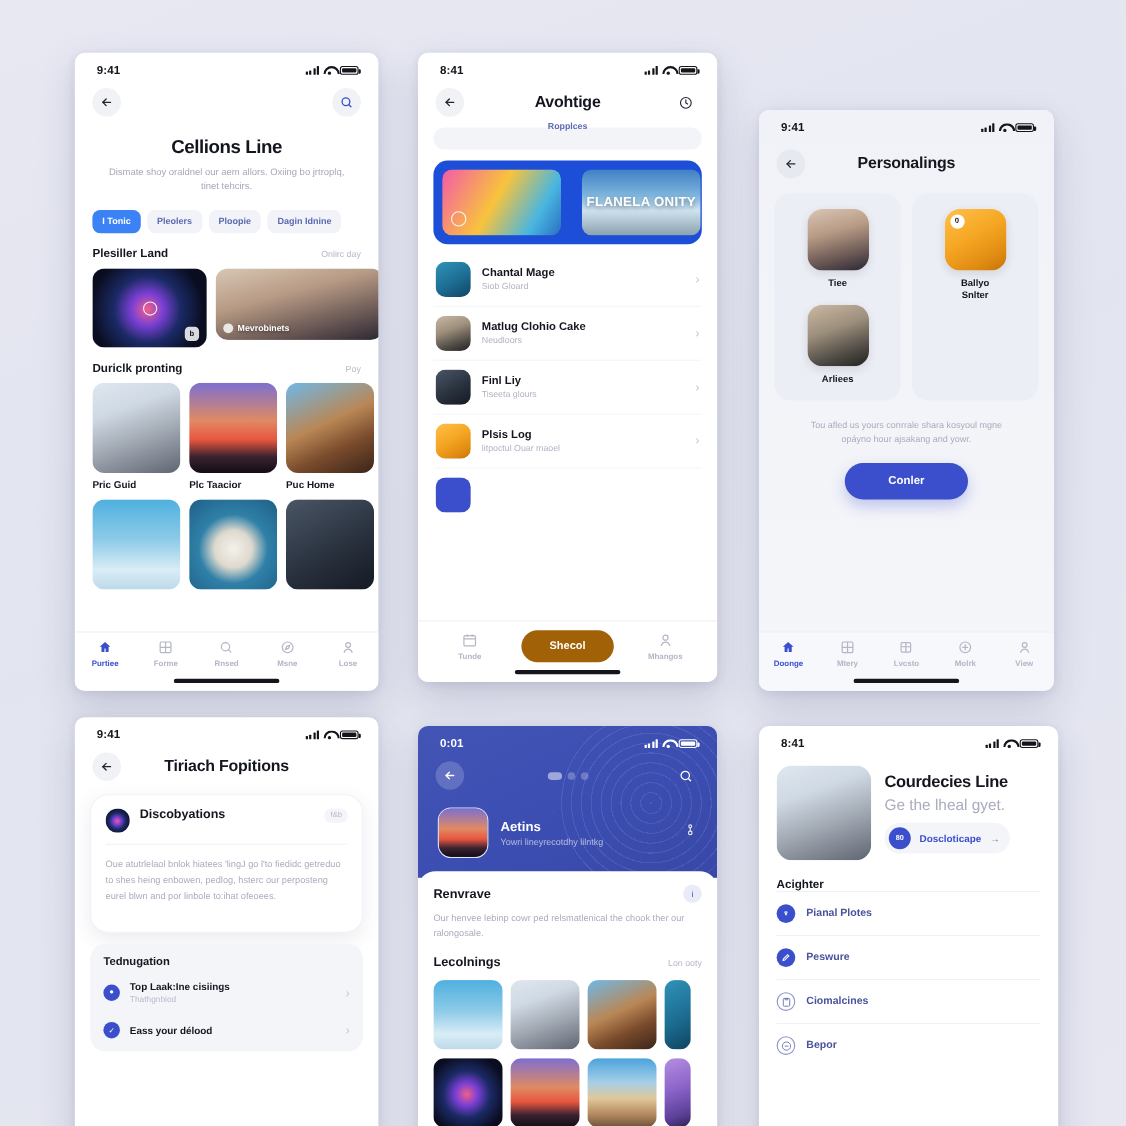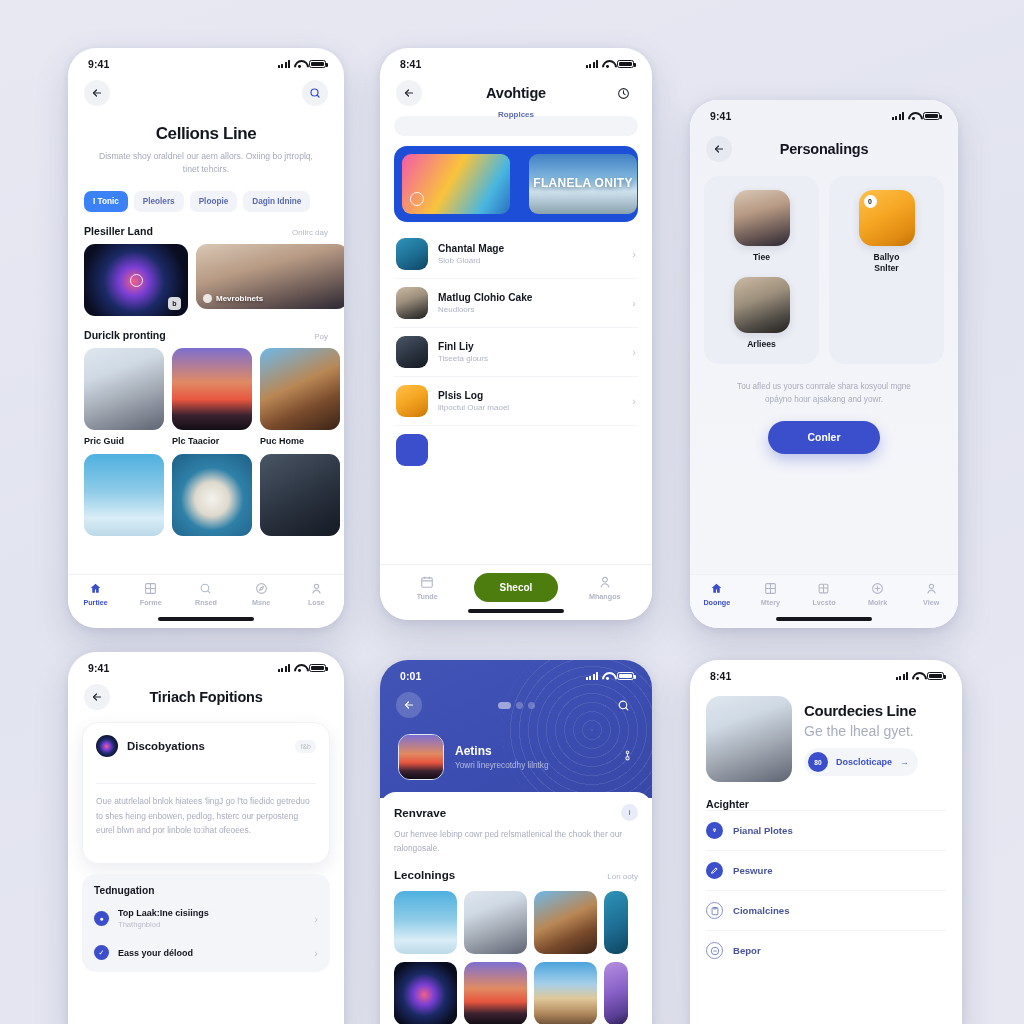--- a/index.html
+++ b/index.html
@@ -8,21 +8,21 @@
     background:linear-gradient(160deg,#e7e8f2 0%,#e2e4ef 45%,#e6e7f1 100%);
     font-family:"Liberation Sans", sans-serif;
     -webkit-font-smoothing:antialiased;
   }
   .board{ position:relative; width:1024px; height:1024px; }
 
   
   .phone{
     position:absolute;
     background:#ffffff;
-    border-radius:28px;
+    border-radius:9px;
     overflow:hidden;
     box-shadow:0 14px 34px rgba(60,66,110,.18), 0 2px 8px rgba(60,66,110,.10);
   }
   .p1{ left:68px;  top:48px;  width:276px; height:580px; }
   .p2{ left:380px; top:48px;  width:272px; height:572px; }
   .p3{ left:690px; top:100px; width:268px; height:528px; }
   .p4{ left:68px;  top:652px; width:276px; height:400px; }
   .p5{ left:380px; top:660px; width:272px; height:392px; }
   .p6{ left:690px; top:660px; width:272px; height:392px; }
 
@@ -117,36 +117,36 @@
   .li{ display:flex;align-items:center;gap:10px;padding:8px 2px;border-bottom:1px solid #f4f5f8; }
   .li .av{ width:32px;height:32px;border-radius:9px;flex:0 0 auto;overflow:hidden; }
   .li .tx{ flex:1;min-width:0; }
   .li .tx b{ display:block;font-size:10.2px;font-weight:700;color:#14161f;white-space:nowrap;overflow:hidden;text-overflow:ellipsis; }
   .li .tx span{ display:block;font-size:8px;color:#b0b3c3;margin-top:2px; }
   .chev{ color:#c2c5d2;font-size:11px; }
   .tabbar2{
     position:absolute;left:0;right:0;bottom:0;height:56px;background:#fff;
     border-top:1px solid #eff0f4;display:flex;align-items:center;justify-content:space-around;padding:0 14px 10px;
   }
-  .cta-pill{ background:#4d7c0f;color:#fff;font-size:10px;font-weight:700;padding:9px 26px;border-radius:20px; }
+  .cta-pill{ background:#a16207;color:#fff;font-size:10px;font-weight:700;padding:9px 26px;border-radius:20px; }
 
   
   .p3 .sheet{ background:linear-gradient(180deg,#f1f2f7 0%,#f5f6fa 100%); height:100%; }
   .pcards{ display:flex;gap:10px;padding:10px 14px 0; }
   .pcard{ flex:1;background:#eceef5;border-radius:15px;padding:14px 8px;display:flex;flex-direction:column;align-items:center;gap:14px; }
   .pitem{ display:flex;flex-direction:column;align-items:center;gap:6px;width:100%; }
   .pitem .sq{ width:56px;height:56px;border-radius:14px;overflow:hidden;position:relative;box-shadow:0 3px 8px rgba(40,45,80,.12); }
   .pitem .nm{ font-size:8.6px;font-weight:700;color:#14161f;text-align:center;line-height:1.3; }
   .p3-note{ text-align:center;font-size:8.2px;color:#a9acbd;line-height:1.6;padding:16px 22px 0; }
   .p3-cta{ display:flex;justify-content:center;padding:14px 0 0; }
   .p3-cta .btn{ background:#3b4fcc;color:#fff;font-size:10.4px;font-weight:700;padding:11px 40px;border-radius:22px;box-shadow:0 6px 14px rgba(59,79,204,.3); }
 
   
   .modal{ margin:8px 14px 0;background:#fff;border-radius:16px;padding:12px 13px 13px;box-shadow:0 6px 18px rgba(60,66,110,.10);border:1px solid #f1f2f6; }
-  .modal-top{ display:flex;align-items:center;gap:9px;padding-bottom:26px;border-bottom:1px solid #f1f2f6; }
+  .modal-top{ display:flex;align-items:flex-start;gap:9px;padding-bottom:10px;border-bottom:1px solid #f1f2f6; }
   .modal-top .av{ width:22px;height:22px;border-radius:50%;overflow:hidden;flex:0 0 auto; }
   .modal-top b{ flex:1;font-size:11.4px;font-weight:700;color:#14161f; }
   .modal-top .tag{ font-size:7px;color:#b7bac8;background:#f4f5f8;border-radius:6px;padding:3px 5px; }
   .modal p{ font-size:8.4px;color:#a9acbd;line-height:1.75;padding:10px 0 12px; }
   .modal-btns{ display:flex;gap:9px; }
   .btn-ghost{ flex:1;text-align:center;font-size:9.6px;font-weight:700;color:#3b4fcc;background:#fff;border:1px solid #e6e8f0;border-radius:9px;padding:9px 0; }
   .btn-solid{ flex:1;text-align:center;font-size:9.6px;font-weight:700;color:#fff;background:#3b4fcc;border-radius:9px;padding:10px 0; }
   .panel{ margin:10px 14px 0;background:#f4f5f9;border-radius:14px;padding:11px 12px 4px; }
   .panel h3{ font-size:10.2px;font-weight:700;color:#14161f;margin-bottom:4px; }
   .pli{ display:flex;align-items:center;gap:9px;padding:8px 0; }

